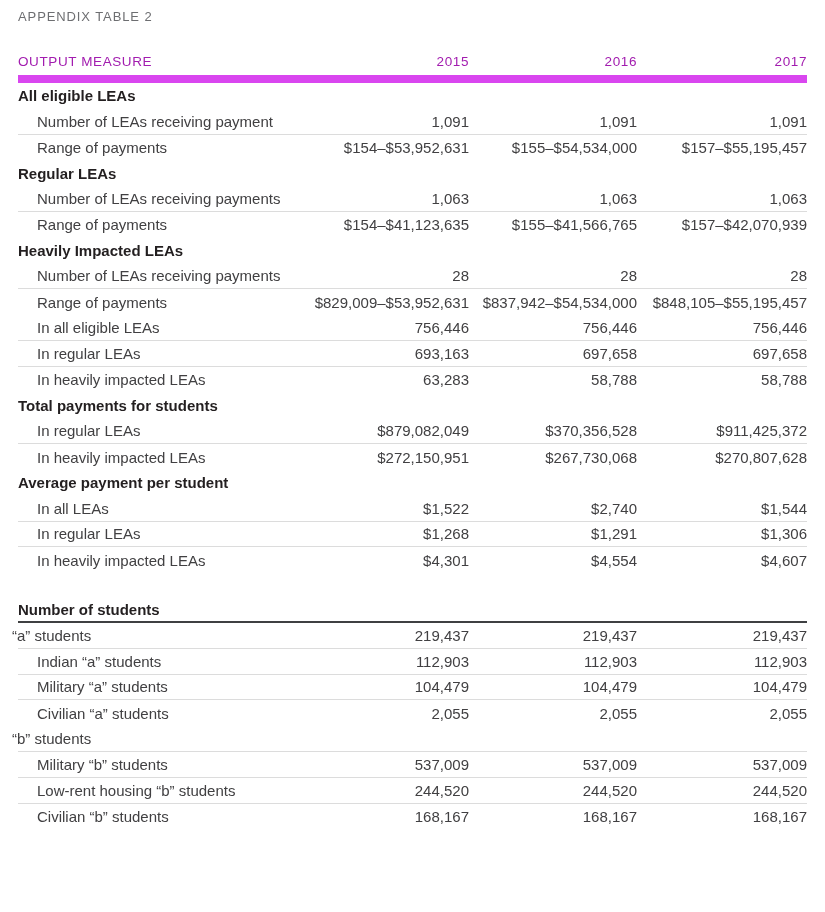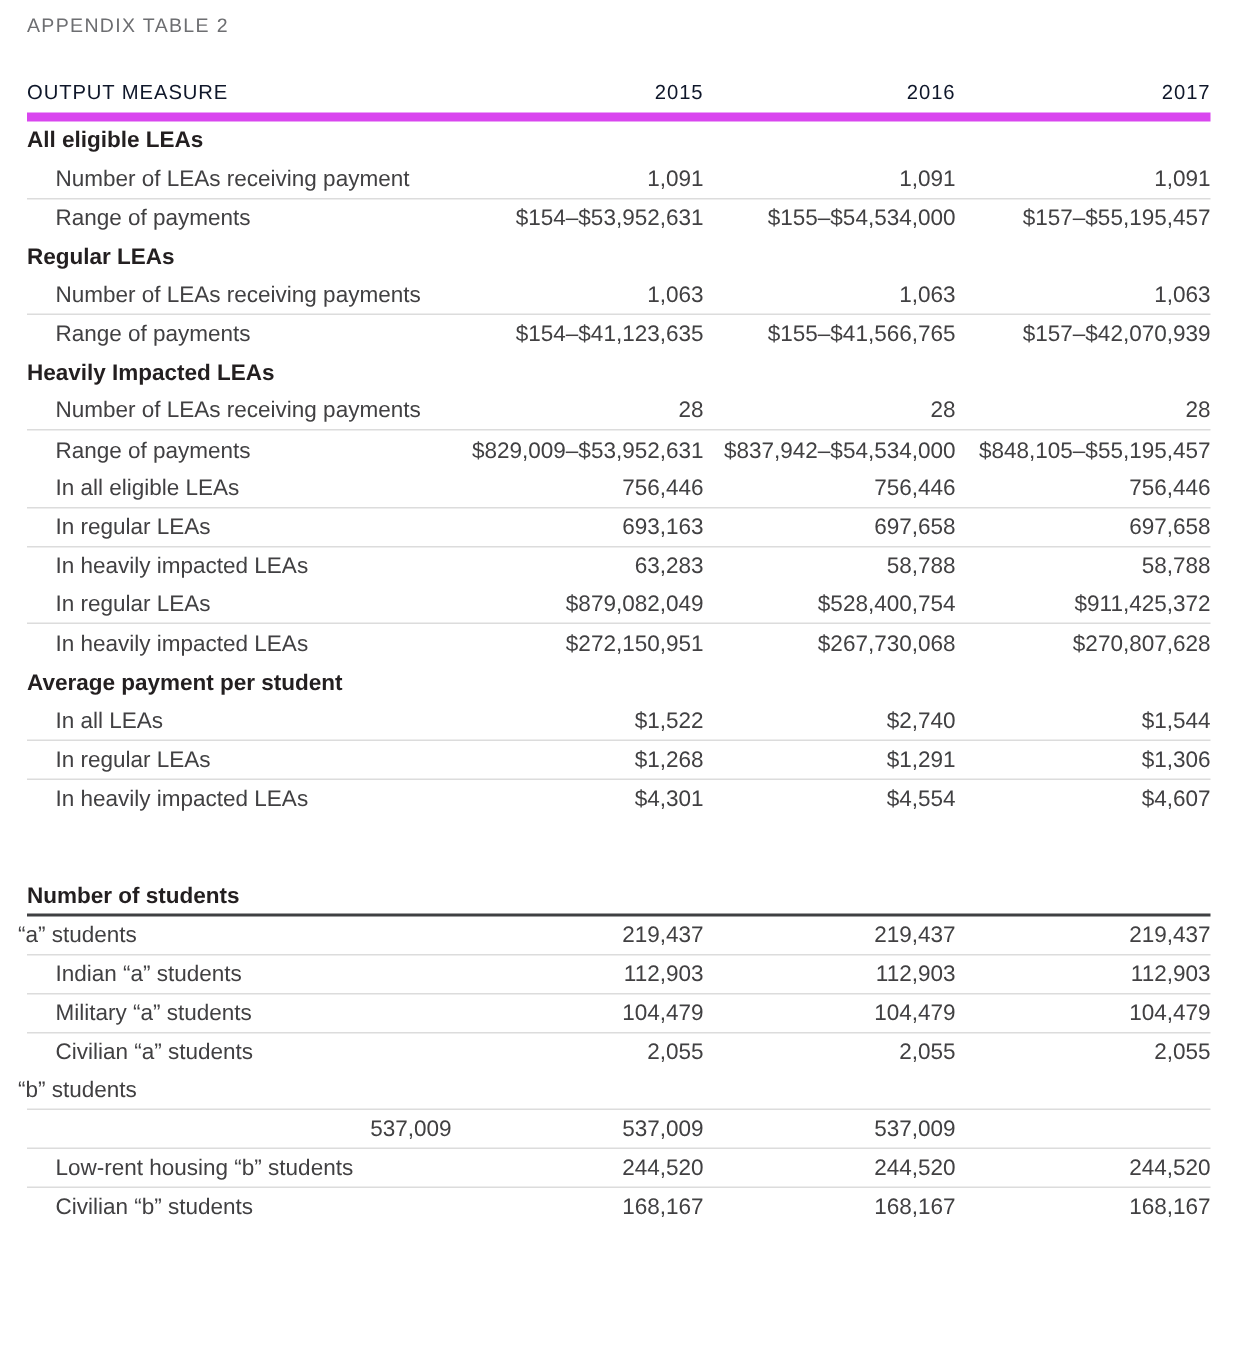--- a/index.html
+++ b/index.html
@@ -33,40 +33,39 @@
     letter-spacing: 0.2px;
   }
   .grid4 {
     display: grid;
     grid-template-columns: 1fr 168px 168px 170px;
   }
   .thead {
     margin-top: 30px;
     align-items: end;
     padding-bottom: 6px;
-    border-bottom: 6px solid #d946ef;
+    border-bottom: 8px solid #d946ef;
     font-size: 13.5px;
-    color: #0f172a;
+    color: #a21caf;
     letter-spacing: 0.6px;
   }
   .thead .year {
     text-align: right;
   }
   .row {
     height: 25.8px;
     align-items: center;
     font-size: 15px;
     box-sizing: border-box;
   }
   .row.divider {
     border-bottom: 1px solid #dcdcdc;
   }
   .row.rule {
     border-bottom: 2px solid #3f4042;
-    margin-top: 16px;
   }
   .row .lab {
     color: #414042;
     white-space: nowrap;
   }
   .row .lab.ind {
     padding-left: 19px;
   }
   .row .lab.hangquote {
     text-indent: -6px;
@@ -165,24 +164,30 @@
         <div class="val">693,163</div>
         <div class="val">697,658</div>
         <div class="val">697,658</div>
       </div>
       <div class="row grid4">
         <div class="lab ind">In heavily impacted LEAs</div>
         <div class="val">63,283</div>
         <div class="val">58,788</div>
         <div class="val">58,788</div>
       </div>
+      <div class="row grid4 section">
+        <div class="lab">Total payments for students</div>
+        <div class="val"></div>
+        <div class="val"></div>
+        <div class="val"></div>
+      </div>
       <div class="row grid4 divider">
         <div class="lab ind">In regular LEAs</div>
         <div class="val">$879,082,049</div>
-        <div class="val">$528,400,754</div>
+        <div class="val">$370,356,528</div>
         <div class="val">$911,425,372</div>
       </div>
       <div class="row grid4">
         <div class="lab ind">In heavily impacted LEAs</div>
         <div class="val">$272,150,951</div>
         <div class="val">$267,730,068</div>
         <div class="val">$270,807,628</div>
       </div>
       <div class="row grid4 section">
         <div class="lab">Average payment per student</div>
@@ -239,20 +244,21 @@
         <div class="val">2,055</div>
         <div class="val">2,055</div>
       </div>
       <div class="row grid4 divider">
         <div class="lab hangquote">“b” students</div>
         <div class="val"></div>
         <div class="val"></div>
         <div class="val"></div>
       </div>
       <div class="row grid4 divider">
+        <div class="lab ind">Military “b” students</div>
         <div class="val">537,009</div>
         <div class="val">537,009</div>
         <div class="val">537,009</div>
       </div>
       <div class="row grid4 divider">
         <div class="lab ind">Low-rent housing “b” students</div>
         <div class="val">244,520</div>
         <div class="val">244,520</div>
         <div class="val">244,520</div>
       </div>

